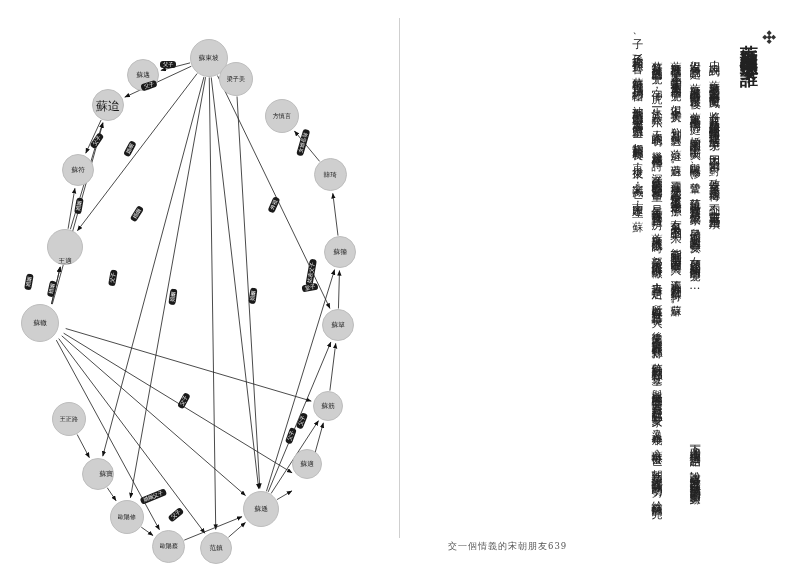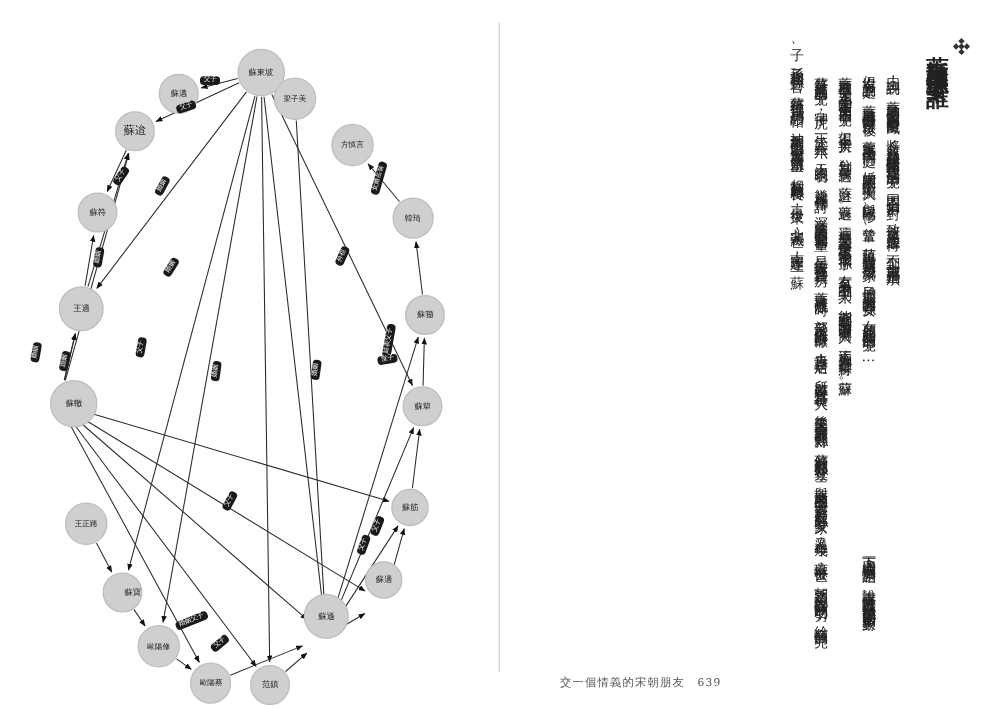--- a/index.html
+++ b/index.html
@@ -77,21 +77,21 @@
   .para{display:inline-block;margin:0;padding:0;}
   .indent::before{content:"";display:inline-block;height:22px;}
 
   .footer{
     position:absolute;
     left:48px;bottom:14px;
     font-family:"DejaVu Serif","Liberation Serif",serif;
     font-size:9px;
     color:#555;
     letter-spacing:1px;
-    display:flex;align-items:baseline;gap:10px;
+    display:flex;align-items:baseline;gap:0;
   }
   .folio{font-size:8.5px;color:#555;}
 </style>
 </head>
 <body>
 
 <div class="spread">
 
   <div class="page-left">
     <svg id="diagram" viewBox="0 0 400 567">
@@ -138,48 +138,48 @@
           <line x1="228.46886986603198" y1="516.1936461161056" x2="245.50837380280873" y2="501.42607603756574" marker-end="url(#arw)"></line>
         </g>
     </svg>
     <div id="nodes-layer">
         <div class="node" style="left: 190px; top: 18px; width: 38px; height: 38px; font-size: 7.2px;">
           <span>蘇東坡</span>
         </div>
         <div class="node" style="left: 127px; top: 38px; width: 32px; height: 32px; font-size: 7.2px;">
           <span>蘇邁</span>
         </div>
-        <div class="node" style="left: 92px; top: 68px; width: 32px; height: 32px; font-size: 10px;">
+        <div class="node" style="left: 92px; top: 68px; width: 32px; height: 32px; font-size: 13px;">
           <span>蘇迨</span>
         </div>
         <div class="node" style="left: 62px; top: 133px; width: 32px; height: 32px; font-size: 7.2px; justify-content: center;">
           <span>蘇符</span>
         </div>
-        <div class="node" style="left: 47px; top: 208px; width: 36px; height: 36px; font-size: 7.2px;">
+        <div class="node" style="left: 47px; top: 208px; width: 36px; height: 36px; font-size: 7.2px; align-items: flex-end;">
           <span>王適</span>
         </div>
-        <div class="node" style="left: 40px; top: 283px; width: 38px; height: 38px; font-size: 7.2px;">
+        <div class="node" style="left: 21px; top: 283px; width: 38px; height: 38px; font-size: 7.2px;">
           <span>蘇轍</span>
         </div>
         <div class="node" style="left: 52px; top: 381px; width: 34px; height: 34px; font-size: 6.6px;">
           <span>王正路</span>
         </div>
         <div class="node" style="left: 82px; top: 437px; width: 32px; height: 32px; font-size: 7.2px; justify-content: flex-end;">
           <span>蘇寶</span>
         </div>
         <div class="node" style="left: 110px; top: 479px; width: 34px; height: 34px; font-size: 6.6px;">
           <span>歐陽修</span>
         </div>
         <div class="node" style="left: 152px; top: 509px; width: 33px; height: 33px; font-size: 6.6px;">
           <span>歐陽蔡</span>
         </div>
         <div class="node" style="left: 200px; top: 511px; width: 32px; height: 32px; font-size: 7.2px;">
           <span>范鎮</span>
         </div>
-        <div class="node" style="left: 243px; top: 454px; width: 36px; height: 36px; font-size: 7.2px;">
+        <div class="node" style="left: 243px; top: 470px; width: 36px; height: 36px; font-size: 7.2px;">
           <span>蘇遜</span>
         </div>
         <div class="node" style="left: 292px; top: 428px; width: 30px; height: 30px; font-size: 7.2px;">
           <span>蘇適</span>
         </div>
         <div class="node" style="left: 313px; top: 370px; width: 30px; height: 30px; font-size: 7.2px;">
           <span>蘇筋</span>
         </div>
         <div class="node" style="left: 322px; top: 288px; width: 32px; height: 32px; font-size: 7.2px;">
           <span>蘇簞</span>

